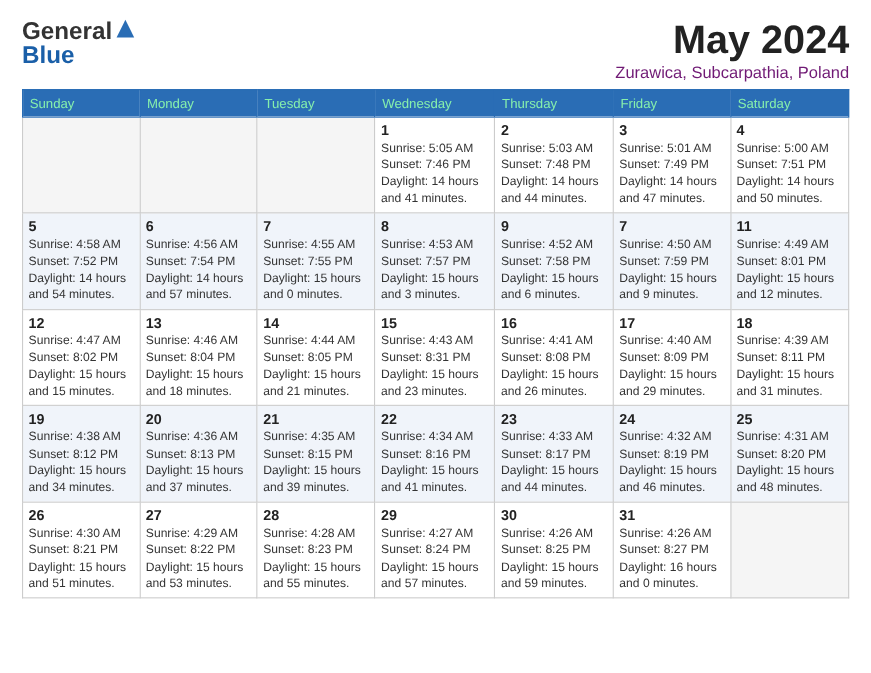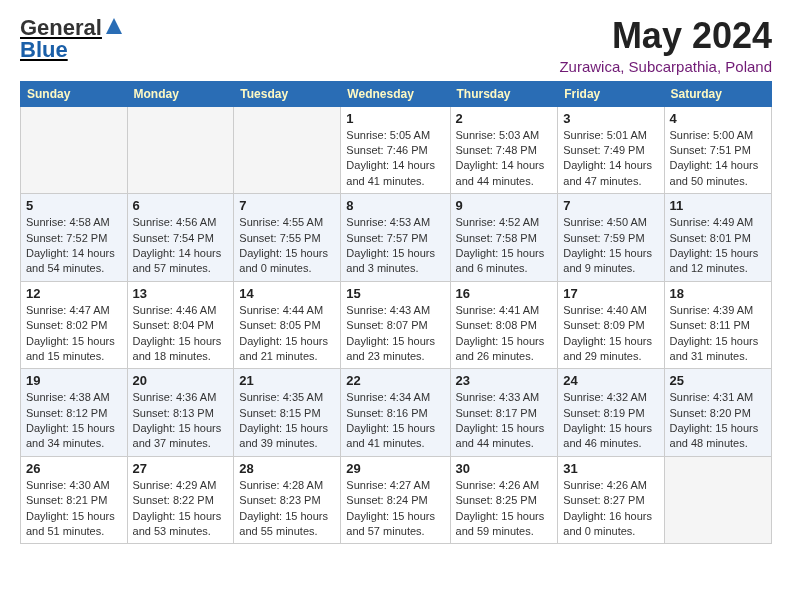--- a/index.html
+++ b/index.html
@@ -18,21 +18,20 @@
     .header {
       display: flex;
       justify-content: space-between;
       align-items: flex-start;
       margin-bottom: 6px;
     }
     .logo {
       display: flex;
       align-items: center;
       gap: 0;
-      text-decoration: underline;
     }
     .logo-text {
       font-size: 22px;
       font-weight: bold;
       line-height: 1.1;
     }
     .logo-general { color: #333; }
     .logo-blue { color: #1a5fa8; }
     .logo-icon {
       width: 20px;
@@ -54,25 +53,25 @@
       color: #701a75;
       margin-top: 2px;
     }
     .calendar {
       width: 100%;
       border-collapse: collapse;
       font-size: 11px;
     }
     .calendar th {
       background: #2a6db5;
-      color: #fef9c3;
+      color: #86efac;
       text-align: left;
       padding: 5px 6px;
       font-size: 12px;
-      font-weight: bold;
+      font-weight: normal;
       border: 1px solid #2a6db5;
     }
     .calendar td {
       border: 1px solid #ccc;
       vertical-align: top;
       padding: 4px 5px;
       width: 113px;
       min-height: 80px;
       background: #fff;
     }
@@ -233,21 +232,21 @@
           <td>
             <div class="cell-day">14</div>
             <div class="cell-info" style="white-space: pre-line;">Sunrise: 4:44 AM
 Sunset: 8:05 PM
 Daylight: 15 hours
 and 21 minutes.</div>
           </td>
           <td>
             <div class="cell-day">15</div>
             <div class="cell-info" style="white-space: pre-line;">Sunrise: 4:43 AM
-Sunset: 8:07 PM
+Sunset: 8:31 PM
 Daylight: 15 hours
 and 23 minutes.</div>
           </td>
           <td>
             <div class="cell-day">16</div>
             <div class="cell-info" style="white-space: pre-line;">Sunrise: 4:41 AM
 Sunset: 8:08 PM
 Daylight: 15 hours
 and 26 minutes.</div>
           </td>

